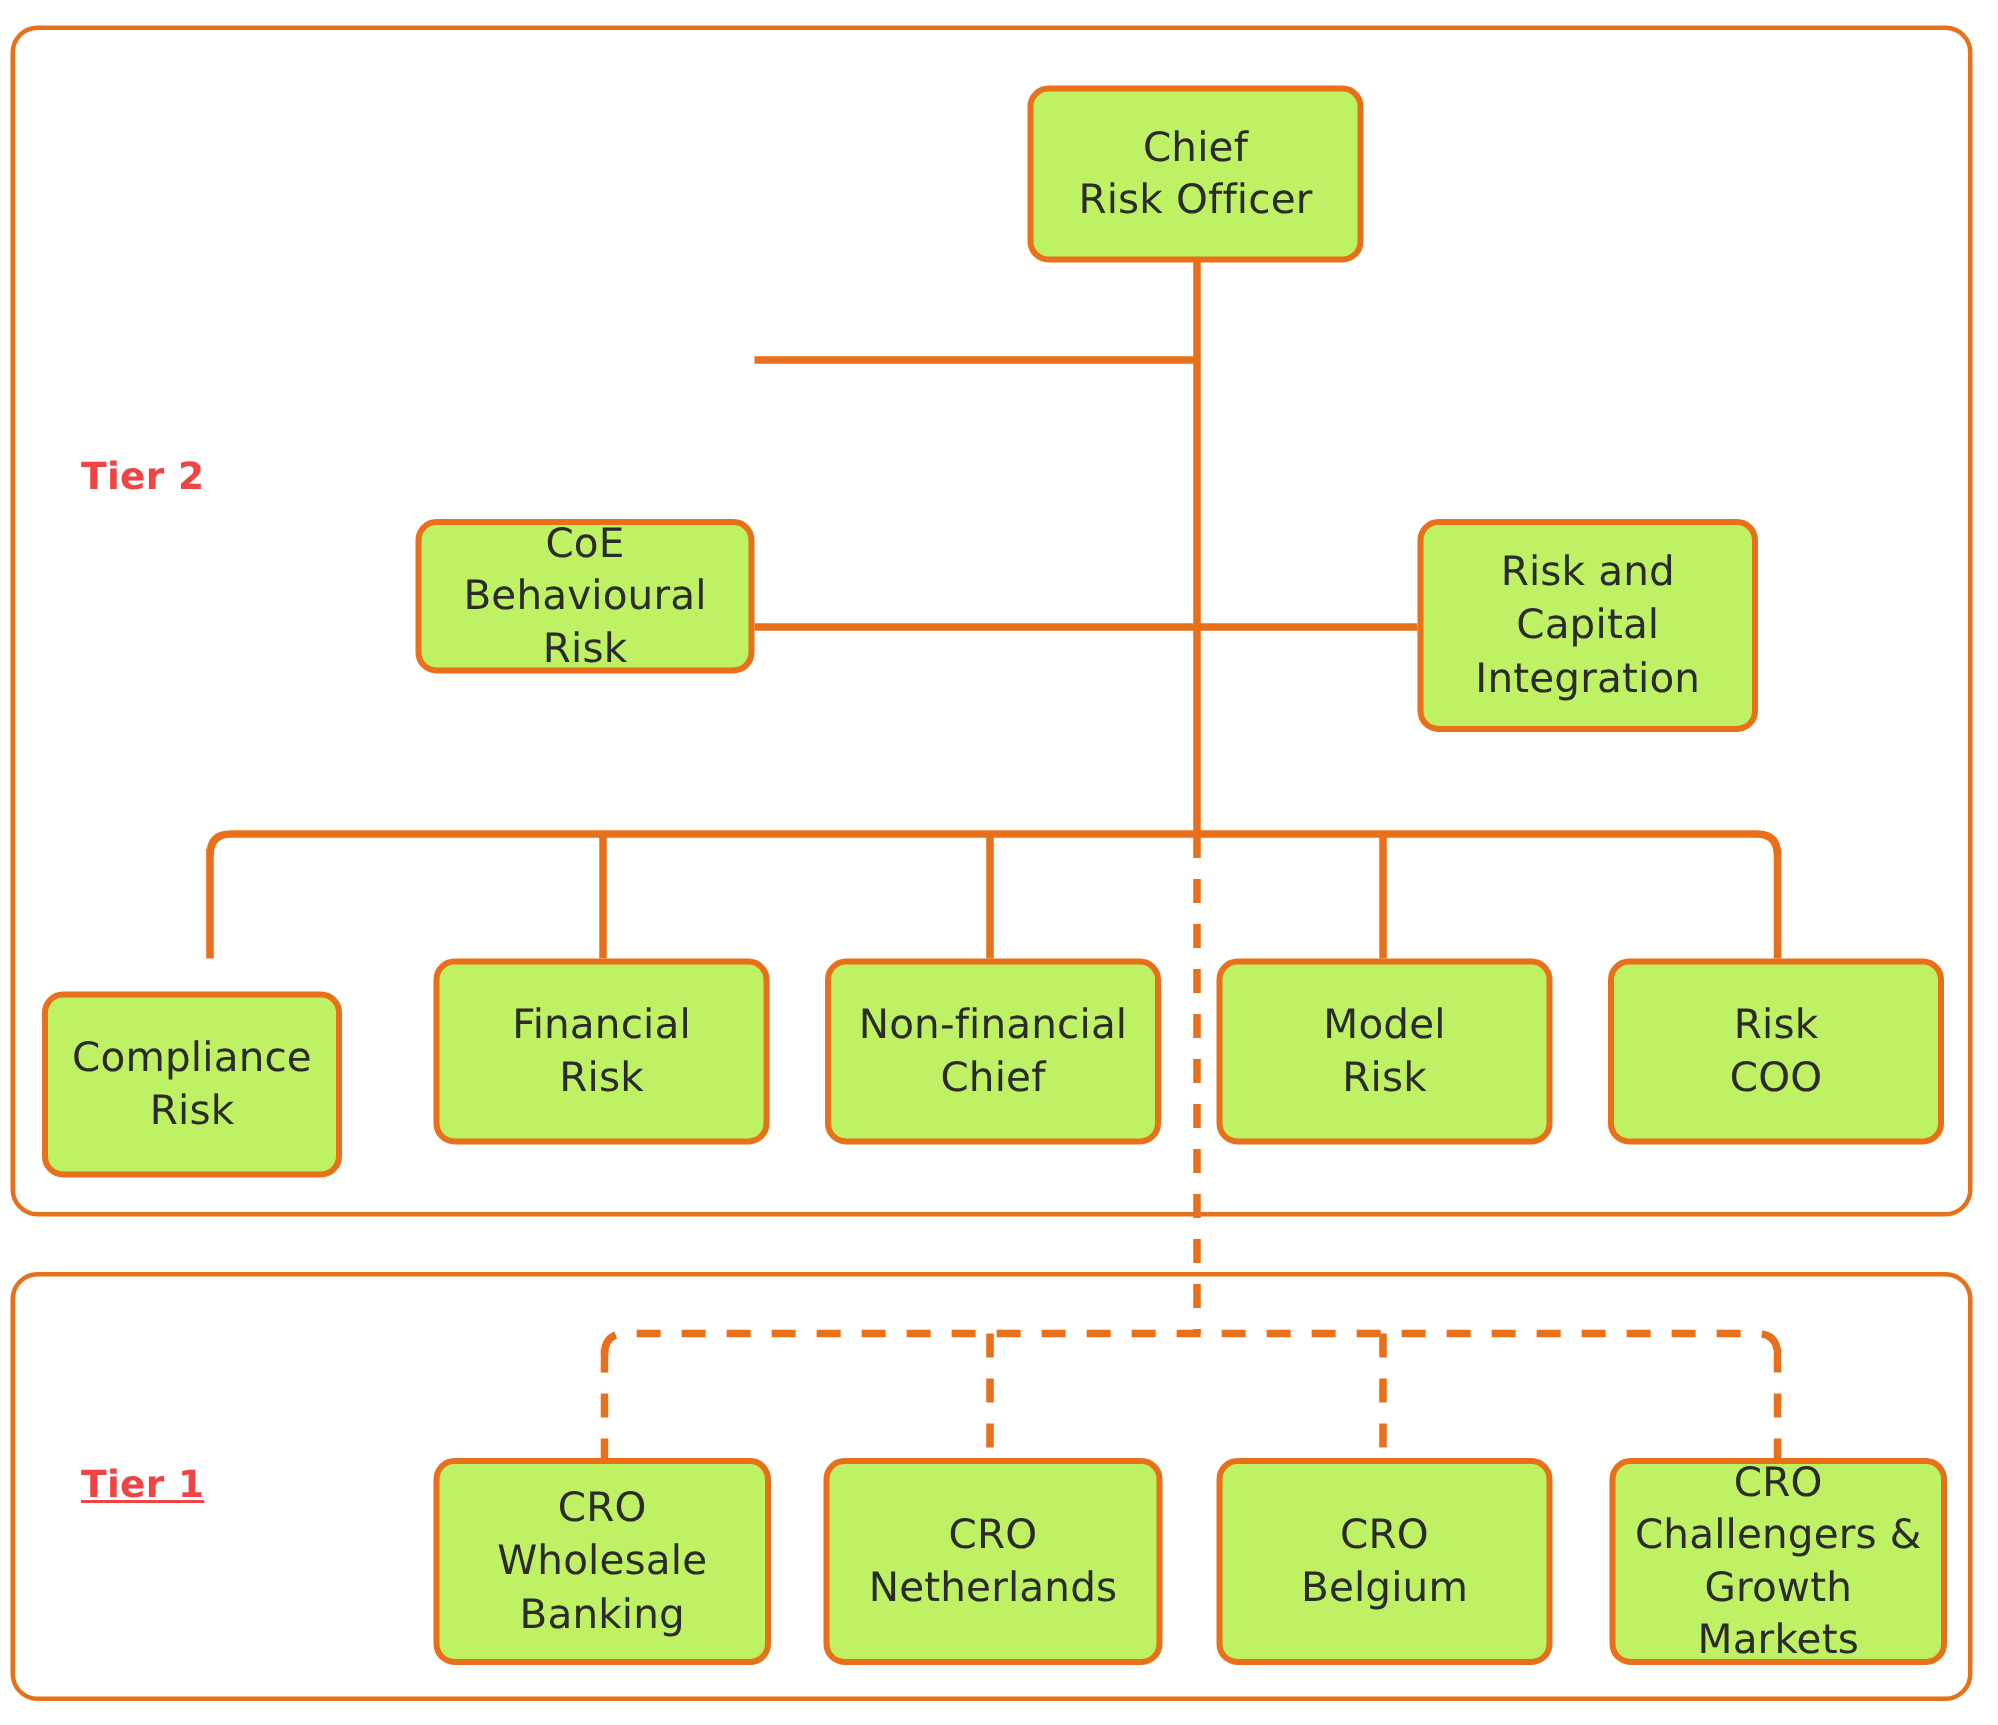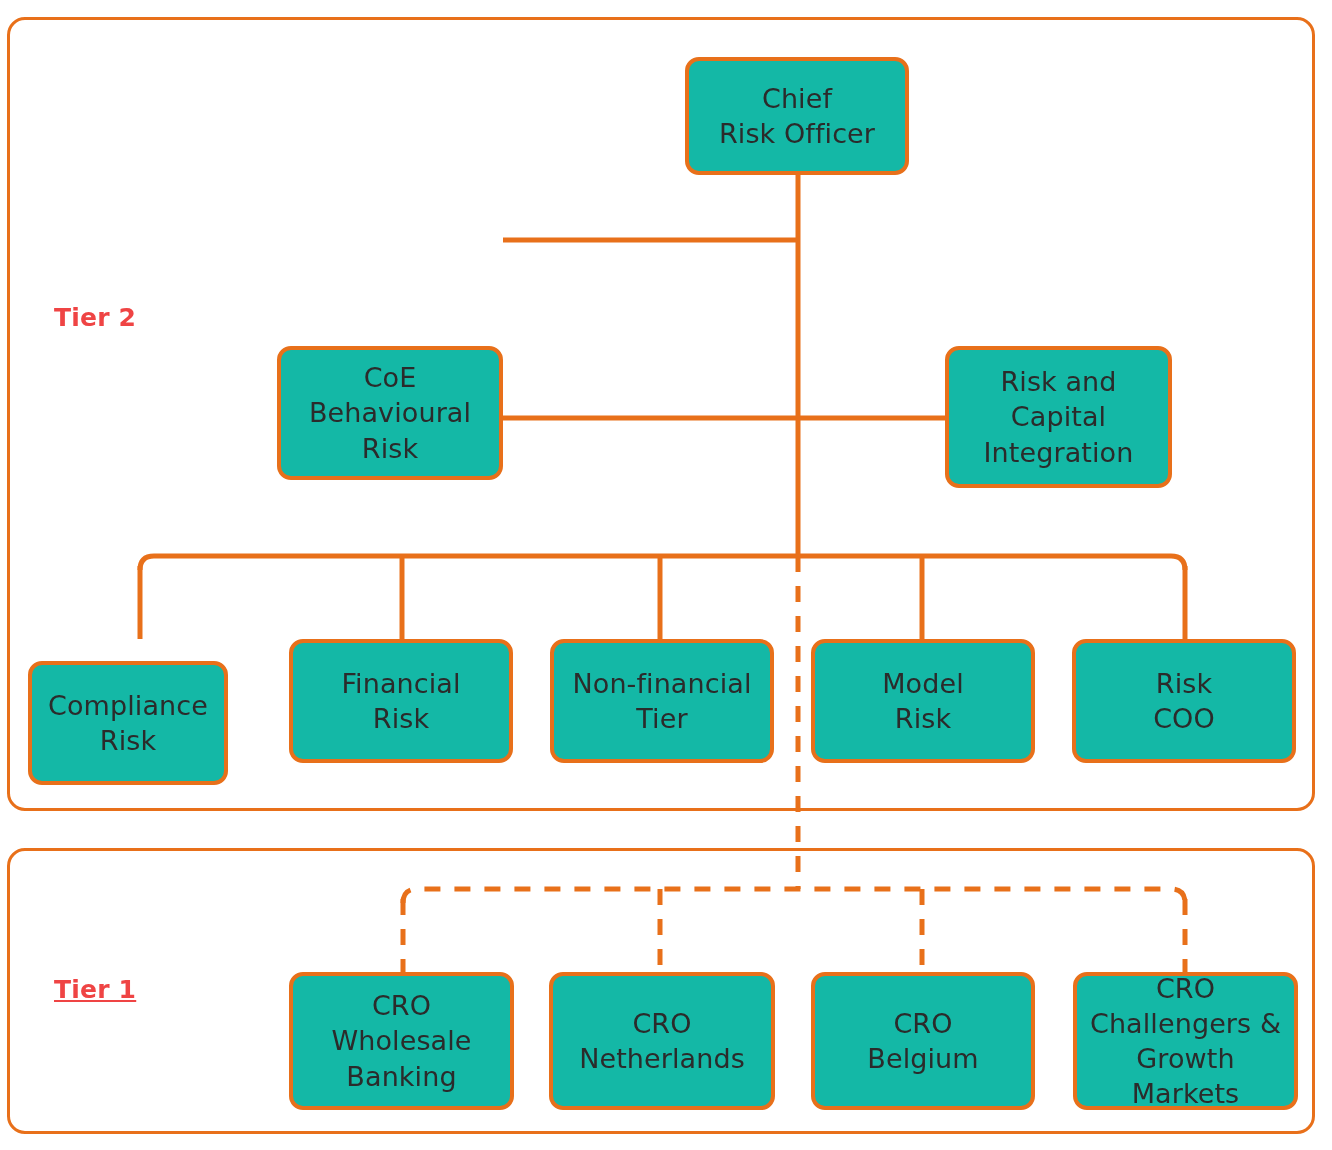--- a/index.html
+++ b/index.html
@@ -23,21 +23,21 @@
     top: 0;
     width: 1332px;
     height: 1150px;
     pointer-events: none;
   }
   .node {
     position: absolute;
     box-sizing: border-box;
     border: 4px solid #E8701A;
     border-radius: 14px;
-    background: #14b8a6;
+    background: #bef264;
     display: flex;
     align-items: center;
     justify-content: center;
     text-align: center;
     color: #2b2b2b;
     font-size: 27px;
     line-height: 1.30;
     letter-spacing: 0.1px;
     padding: 2px 6px;
   }
@@ -103,21 +103,21 @@
 
   <div class="tier-label" style="left:54px; top:303px;">Tier 2</div>
   <div class="tier-label" style="left:54px; top:975px;text-decoration:underline;">Tier 1</div>
 
   <div class="node" style="left:685px; top:57px; width:224px; height:118px;">
     <span>Chief
 Risk Officer</span>
   </div>
 
 
-  <div class="node" style="left:277px; top:346px; width:226px; height:134px;">
+  <div class="node" style="left:277px; top:346px; width:226px; height:103px;">
     <span>CoE
 Behavioural
 Risk</span>
   </div>
 
   <div class="node" style="left:945px; top:346px; width:227px; height:142px;">
     <span>Risk and
 Capital
 Integration</span>
   </div>
@@ -127,21 +127,21 @@
 Risk</span>
   </div>
 
   <div class="node" style="left:289px; top:639px; width:224px; height:124px;">
     <span>Financial
 Risk</span>
   </div>
 
   <div class="node" style="left:550px; top:639px; width:224px; height:124px;">
     <span>Non-financial
-Tier</span>
+Chief</span>
   </div>
 
   <div class="node" style="left:811px; top:639px; width:224px; height:124px;">
     <span>Model
 Risk</span>
   </div>
 
   <div class="node" style="left:1072px; top:639px; width:224px; height:124px;">
     <span>Risk
 COO</span>

